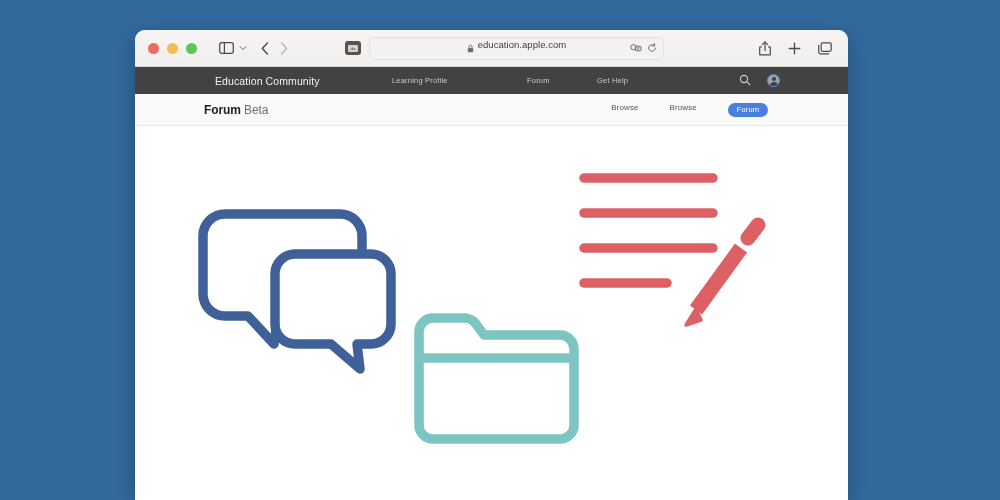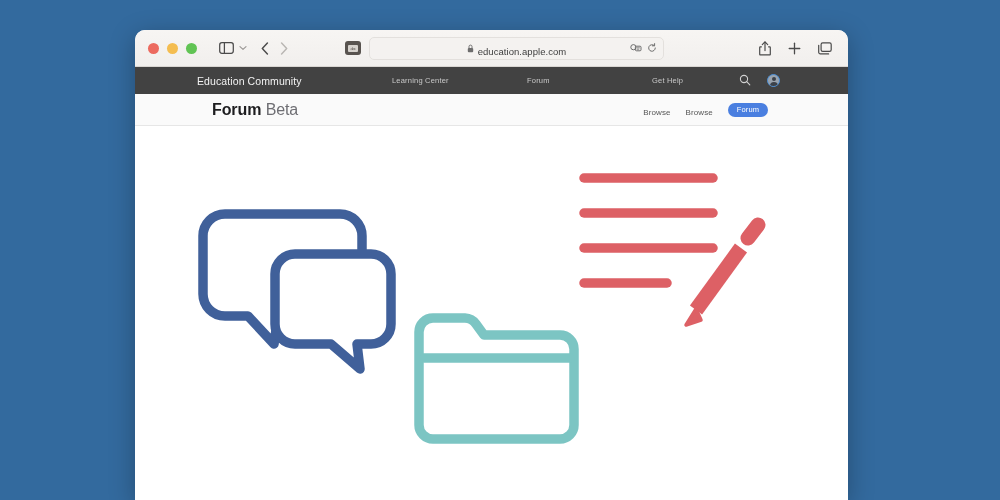--- a/index.html
+++ b/index.html
@@ -103,21 +103,21 @@
     height: 21px;
     background: #f4f2f0;
     border: 1px solid #e3e0dd;
     border-radius: 5px;
     display: flex;
     align-items: center;
     justify-content: center;
   }
   #address-center {
     display: flex;
-    align-items: flex-end;
+    align-items: flex-start;
     gap: 4px;
   }
   #lock-icon { display: block; }
   #url-text {
     font-size: 9.5px;
     color: #3d3d3d;
     letter-spacing: 0.05px;
     white-space: nowrap;
   }
   #address-right {
@@ -139,21 +139,21 @@
   
   #site-nav {
     height: 27px;
     background: #424242;
     display: flex;
     align-items: center;
     position: relative;
   }
   #brand {
     position: absolute;
-    left: 58px;
+    left: 76px;
     display: flex;
     align-items: center;
     gap: 4px;
     color: #f2f2f2;
     font-size: 10.5px;
     letter-spacing: 0.1px;
   }
   #apple-logo {
     font-size: 11px;
     line-height: 1;
@@ -162,21 +162,21 @@
   }
   .nav-link {
     position: absolute;
     color: #c9c9c9;
     font-size: 7.5px;
     letter-spacing: 0.2px;
     white-space: nowrap;
   }
   #nav-learning-center { left: 257px; }
   #nav-forum          { left: 392px; }
-  #nav-get-help       { left: 517px; }
+  #nav-get-help       { left: 462px; }
   #nav-search-icon {
     position: absolute;
     left: 604px;
     color: #d2d2d2;
   }
   #nav-avatar {
     position: absolute;
     left: 632px;
     width: 13px;
     height: 13px;
@@ -211,34 +211,33 @@
     height: 31px;
     background: #fafafa;
     border-bottom: 1px solid #e6e6e6;
     position: relative;
     display: flex;
     align-items: center;
   }
   #forum-title {
     position: absolute;
     left: 69px;
-    font-size: 16px;
+    font-size: 12px;
     color: #1d1d1f;
     letter-spacing: -0.1px;
-    margin-left: 8px;
   }
   #forum-title .strong { font-weight: bold; }
   #forum-title .light { color: #6e6e73; font-weight: normal; }
 
   #forum-actions {
     position: absolute;
     right: 80px;
     display: flex;
-    align-items: flex-end;
-    gap: 15px;
+    align-items: flex-start;
+    gap: 31px;
   }
   .forum-action {
     font-size: 8px;
     color: #555555;
     letter-spacing: 0.1px;
     white-space: nowrap;
   }
   #forum-post-button {
     background: #4a7fe0;
     color: #ffffff;
@@ -357,21 +356,21 @@
       </span>
     </div>
   </div>
 
   <div id="site-nav">
     <div id="brand">
       <span id="apple-logo"></span>
       <span>Education Community</span>
     </div>
 
-    <a class="nav-link" id="nav-learning-center">Learning Center</a>
+    <a class="nav-link" id="nav-learning-center">Learning Profile</a>
     <a class="nav-link" id="nav-forum">Forum</a>
     <a class="nav-link" id="nav-get-help">Get Help</a>
 
     <span id="nav-search-icon">
       <svg width="12" height="12" viewBox="0 0 12 12">
         <circle cx="5" cy="5" r="3.6" fill="none" stroke="#d2d2d2" stroke-width="1.1"></circle>
         <line x1="7.7" y1="7.7" x2="10.8" y2="10.8" stroke="#d2d2d2" stroke-width="1.1" stroke-linecap="round"></line>
       </svg>
     </span>
 

